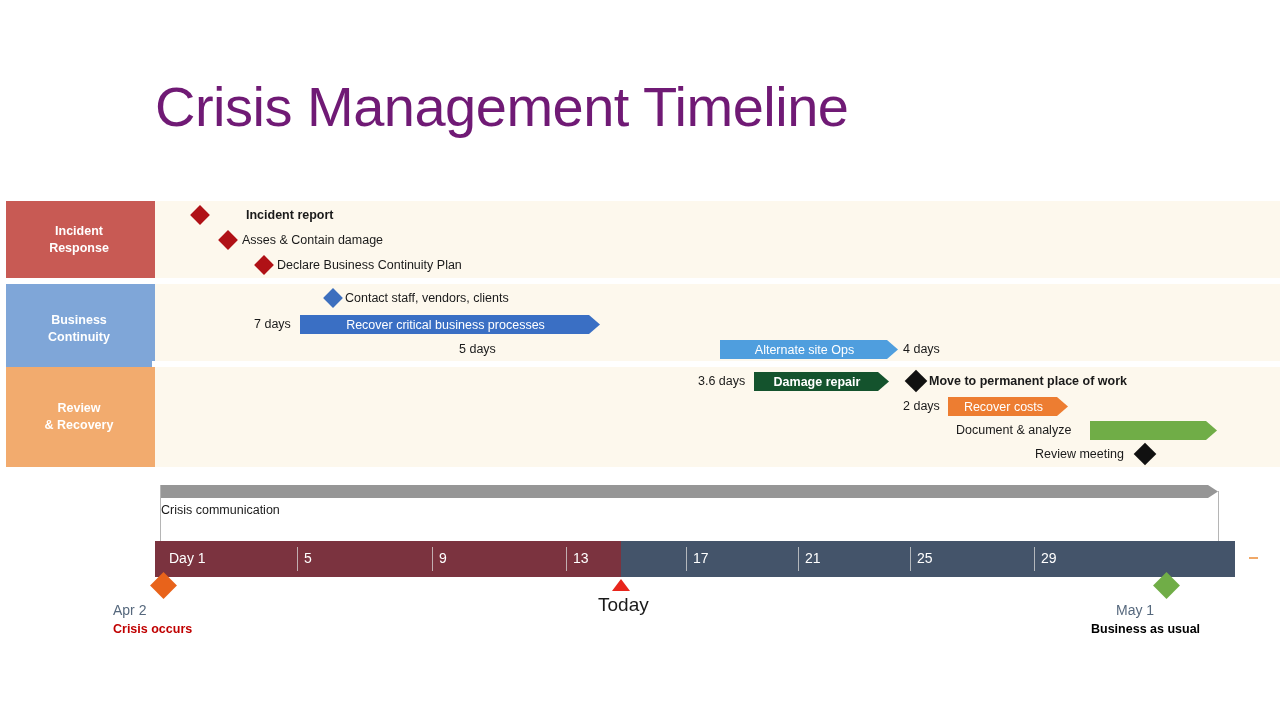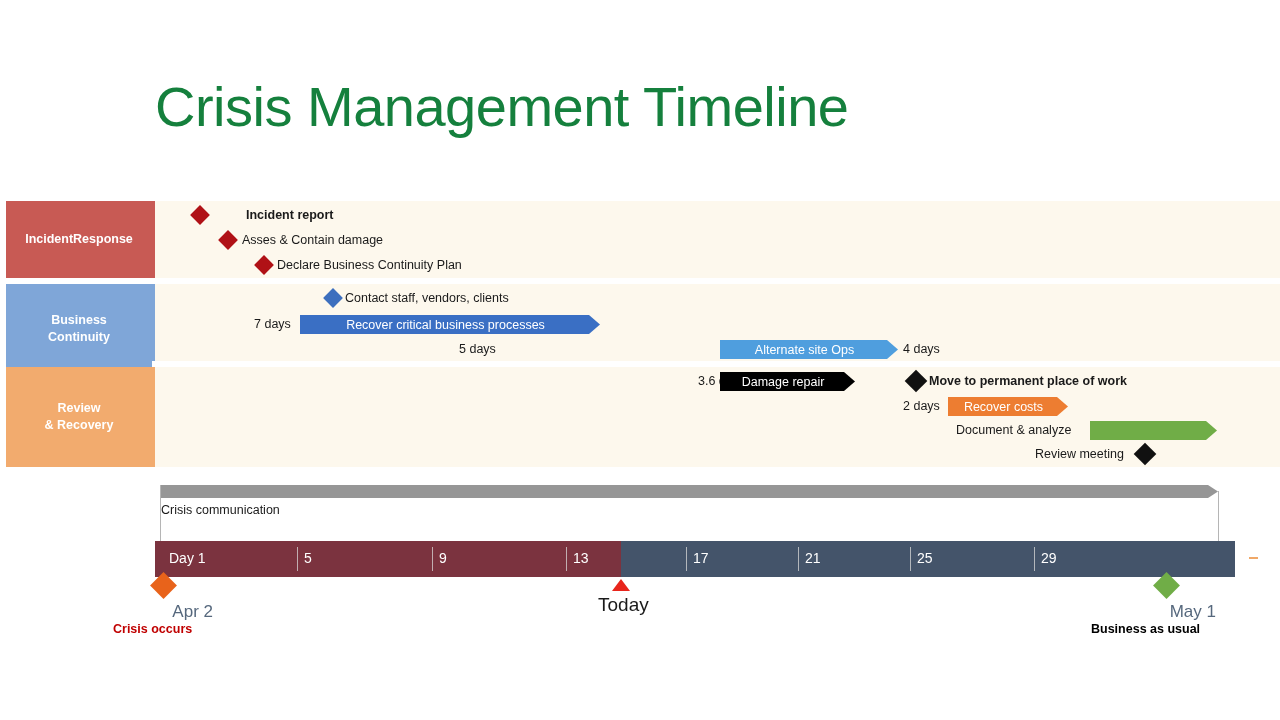--- a/index.html
+++ b/index.html
@@ -20,21 +20,21 @@
     height: 720px;
   }
 
   
   .title {
     position: absolute;
     left: 155px;
     top: 72px;
     font-size: 56px;
     line-height: 70px;
-    color: #15803d;
+    color: #701a75;
     font-weight: 400;
     letter-spacing: -0.5px;
     white-space: nowrap;
   }
 
   
   .lane-label {
     position: absolute;
     left: 6px;
     width: 146px;
@@ -146,24 +146,24 @@
   .triangle-up {
     position: absolute;
     width: 0;
     height: 0;
     border-left: 9px solid transparent;
     border-right: 9px solid transparent;
     border-bottom: 12px solid #e8251c;
   }
   .endpoint-date {
     position: absolute;
-    font-size: 17px;
+    font-size: 14px;
     color: #56687d;
     white-space: nowrap;
-    text-align: right;
+    text-align: left;
   }
   .endpoint-title {
     position: absolute;
     font-size: 12.5px;
     font-weight: bold;
     white-space: nowrap;
   }
   .today-label {
     position: absolute;
     font-size: 19px;
@@ -178,21 +178,21 @@
 </style>
 </head>
 <body>
 
 <div class="slide">
 
   <div class="title">Crisis Management Timeline</div>
 
   <div class="lane-body" style="top:201px; height:77px;"></div>
   <div class="lane-accent" style="top:201px; height:77px; background:#c85a54;"></div>
-  <div class="lane-label" style="top:201px; height:77px; background:#c85a54; flex-direction:row;">
+  <div class="lane-label" style="top:201px; height:77px; background:#c85a54; flex-direction:column;">
     <span>Incident</span>
     <span>Response</span>
   </div>
 
   <div class="diamond" style="left:193px; top:208px; background:#b01116;"></div>
   <div class="side-label bold" style="left:211px; top:206px;margin-left:35px;">Incident report</div>
 
   <div class="diamond" style="left:221px; top:233px; background:#b01116;"></div>
   <div class="side-label" style="left:242px; top:231px;">Asses &amp; Contain damage</div>
 
@@ -222,21 +222,21 @@
   <div class="side-label" style="left:903px; top:340px;">4 days</div>
 
   <div class="lane-body" style="top:367px; height:100px;"></div>
   <div class="lane-accent" style="top:367px; height:100px; background:#f2ab6e;"></div>
   <div class="lane-label" style="top:367px; height:100px; background:#f2ab6e; flex-direction:column;">
     <span>Review</span>
     <span>&amp; Recovery</span>
   </div>
 
   <div class="side-label" style="left:698px; top:372px;">3.6 days</div>
-  <div class="bar arrow" style="left:720px; top:372px; width:135px; background:#000000;">
+  <div class="bar arrow" style="left:754px; top:372px; width:135px; background:#14532d;font-weight:bold;">
     <span style="margin-right:9px;">Damage repair</span>
   </div>
 
   <div class="diamond big" style="left:908px; top:373px; background:#111111;"></div>
   <div class="side-label bold" style="left:929px; top:372px;">Move to permanent place of work</div>
 
   <div class="side-label" style="left:903px; top:397px;">2 days</div>
   <div class="bar arrow" style="left:948px; top:397px; width:120px; background:#ed7d31;">
     <span style="margin-right:9px;">Recover costs</span>
   </div>

